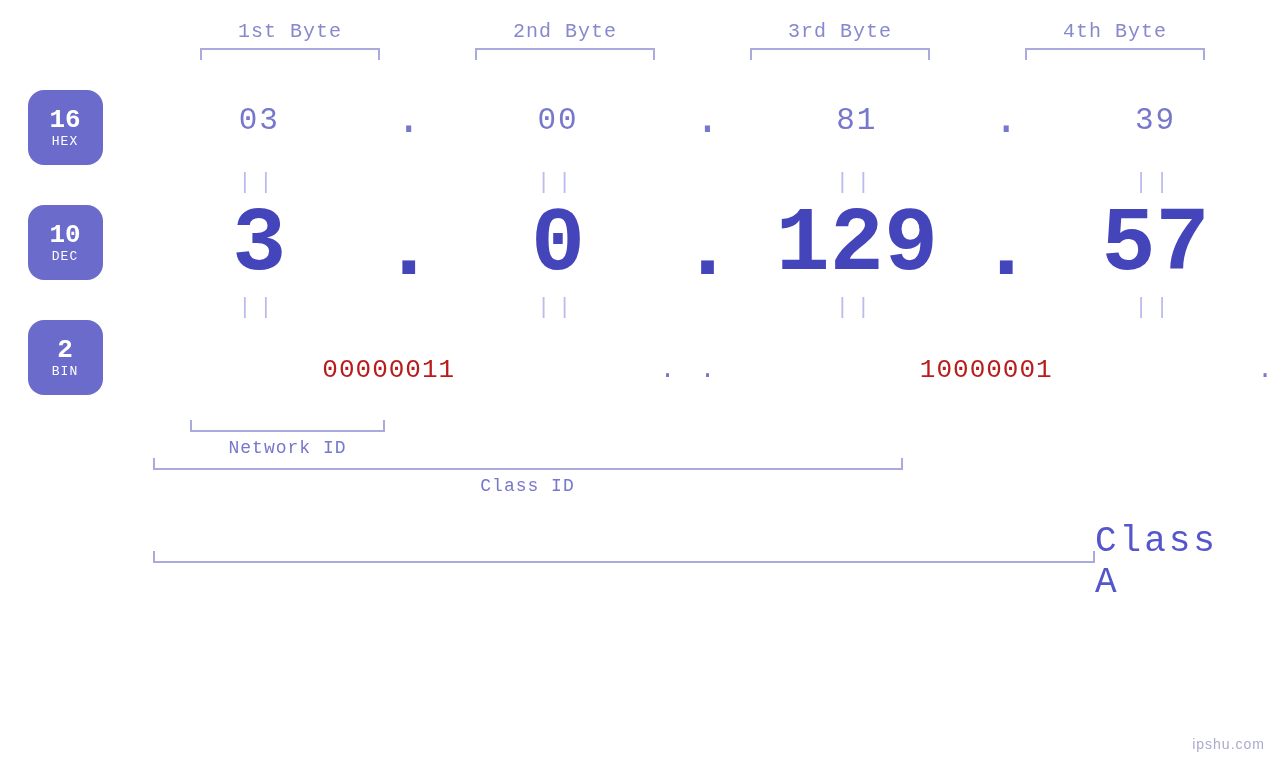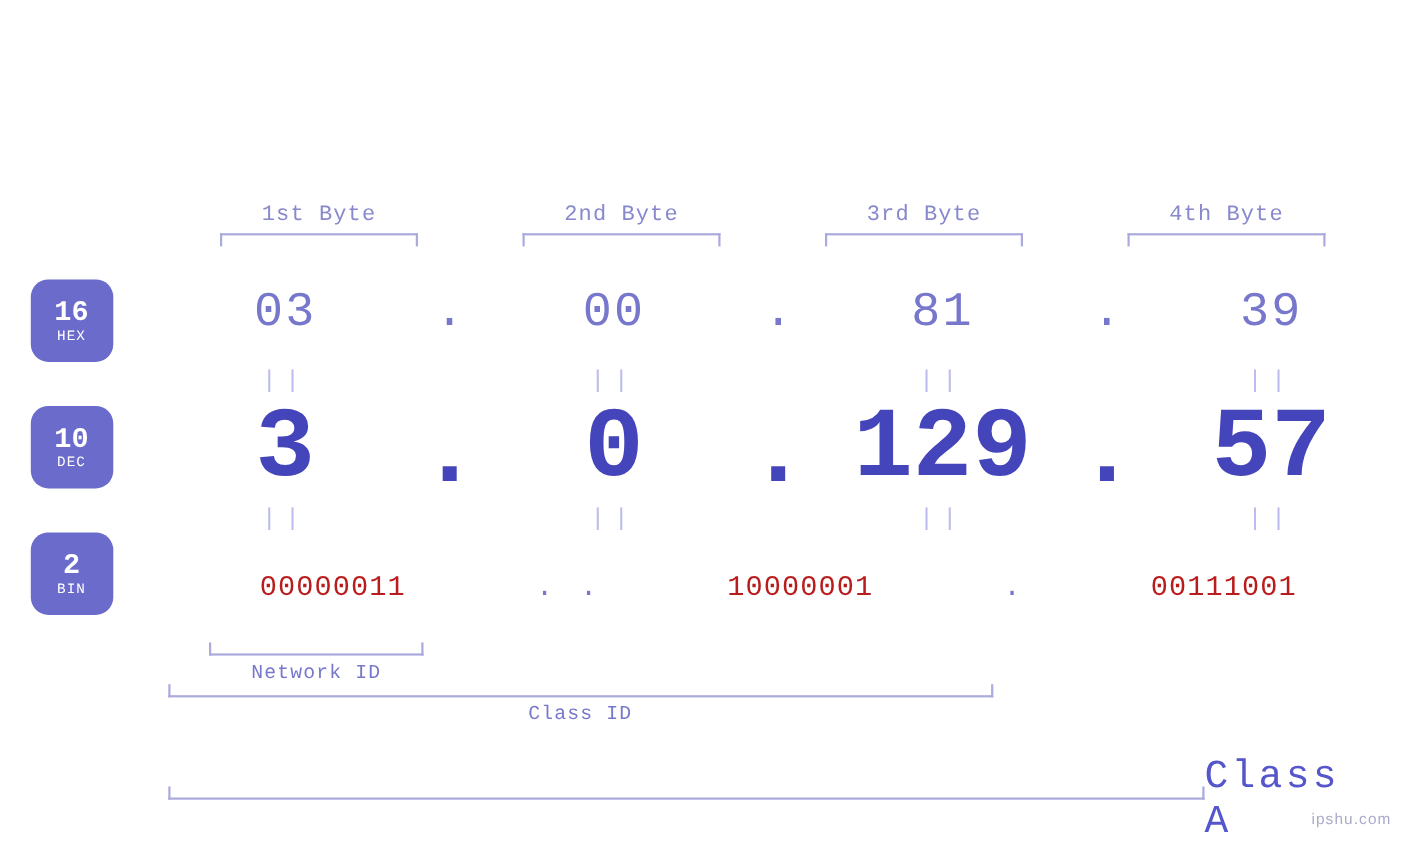--- a/index.html
+++ b/index.html
@@ -12,21 +12,21 @@
       overflow: hidden;
       position: relative;
     }
 
     .container {
       width: 100%;
       height: 100%;
       display: flex;
       flex-direction: column;
       align-items: center;
-      justify-content: flex-end;
+      justify-content: flex-start;
       padding-top: 20px;
     }
 
     
     .header-row {
       display: flex;
       align-items: center;
       width: 1100px;
       margin-left: 120px;
       margin-bottom: 5px;
@@ -132,21 +132,21 @@
     .dot-cell {
       width: 40px;
       display: flex;
       align-items: center;
       justify-content: center;
     }
 
     
     .hex-val {
       color: #7777cc;
-      font-size: 44px;
+      font-size: 31px;
       letter-spacing: 2px;
     }
 
     .hex-dot {
       color: #7777cc;
       font-size: 44px;
     }
 
     
     .dec-val {
@@ -411,23 +411,20 @@
         </div>
         <div class="dot-cell">
           <span class="bin-dot">.</span>
         </div>
         <div class="byte-cell">
           <span class="bin-val">10000001</span>
         </div>
         <div class="dot-cell">
           <span class="bin-dot">.</span>
         </div>
-        <div class="byte-cell">
-          <span class="bin-val">00111001</span>
-        </div>
       </div>
 
     </div>
   </div>
 
   <div class="bracket-bottom-row">
     <div class="bracket-bottom-net">
       <div class="bracket-bottom-line-net"></div>
       <span class="bracket-label-net">Network ID</span>
     </div>

